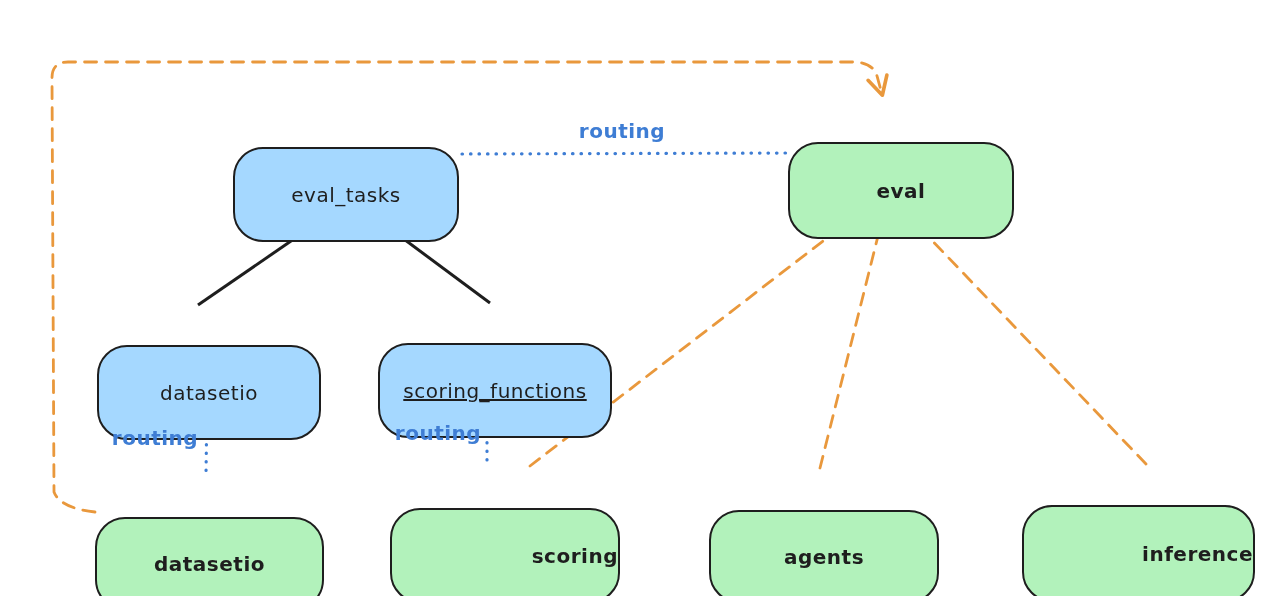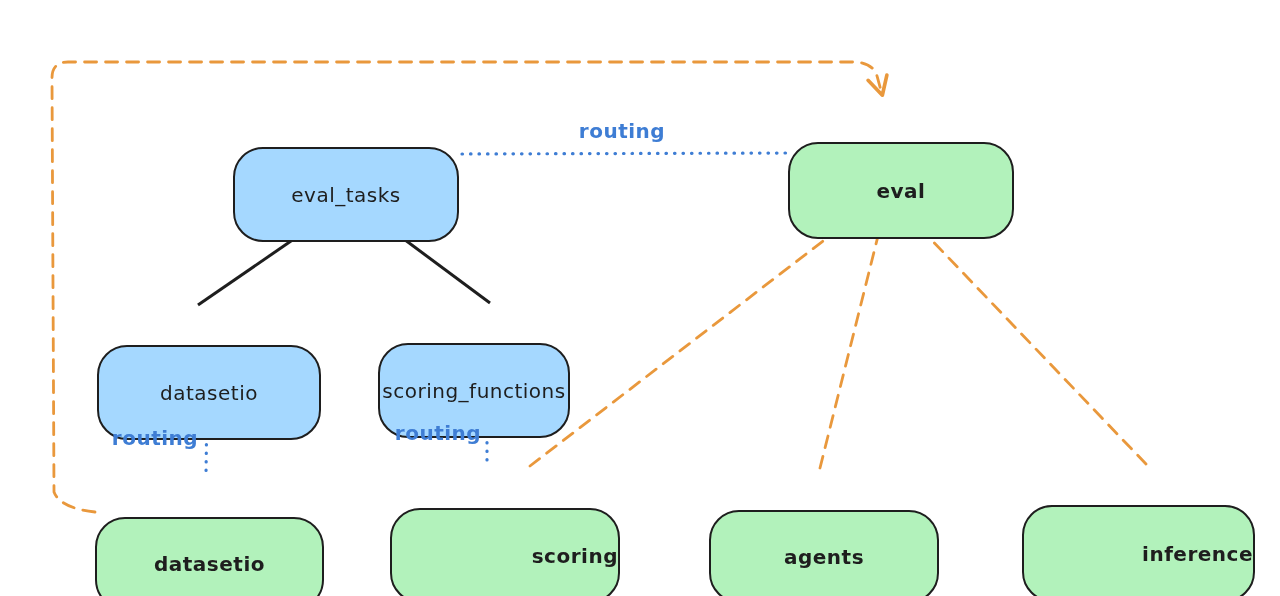--- a/index.html
+++ b/index.html
@@ -75,21 +75,21 @@
     </svg>
 <div class="node blue" style="left: 233px; top: 107px; width: 226px; height: 95px;">
       <span>eval_tasks</span>
     </div>
     <div class="node green" style="left: 788px; top: 102px; width: 226px; height: 97px;">
       <span>eval</span>
     </div>
     <div class="node blue" style="left: 97px; top: 305px; width: 224px; height: 95px;">
       <span>datasetio</span>
     </div>
-    <div class="node blue" style="left: 378px; top: 303px; width: 192px; height: 95px;">
+    <div class="node blue" style="left: 378px; top: 303px; width: 234px; height: 95px; text-decoration: underline;">
       <span>scoring_functions</span>
     </div>
     <div class="node green" style="left: 95px; top: 477px; width: 229px; height: 93px;">
       <span>datasetio</span>
     </div>
     <div class="node green" style="left: 390px; top: 468px; width: 230px; height: 95px; justify-content: flex-end;">
       <span>scoring</span>
     </div>
     <div class="node green" style="left: 709px; top: 470px; width: 230px; height: 93px;">
       <span>agents</span>

